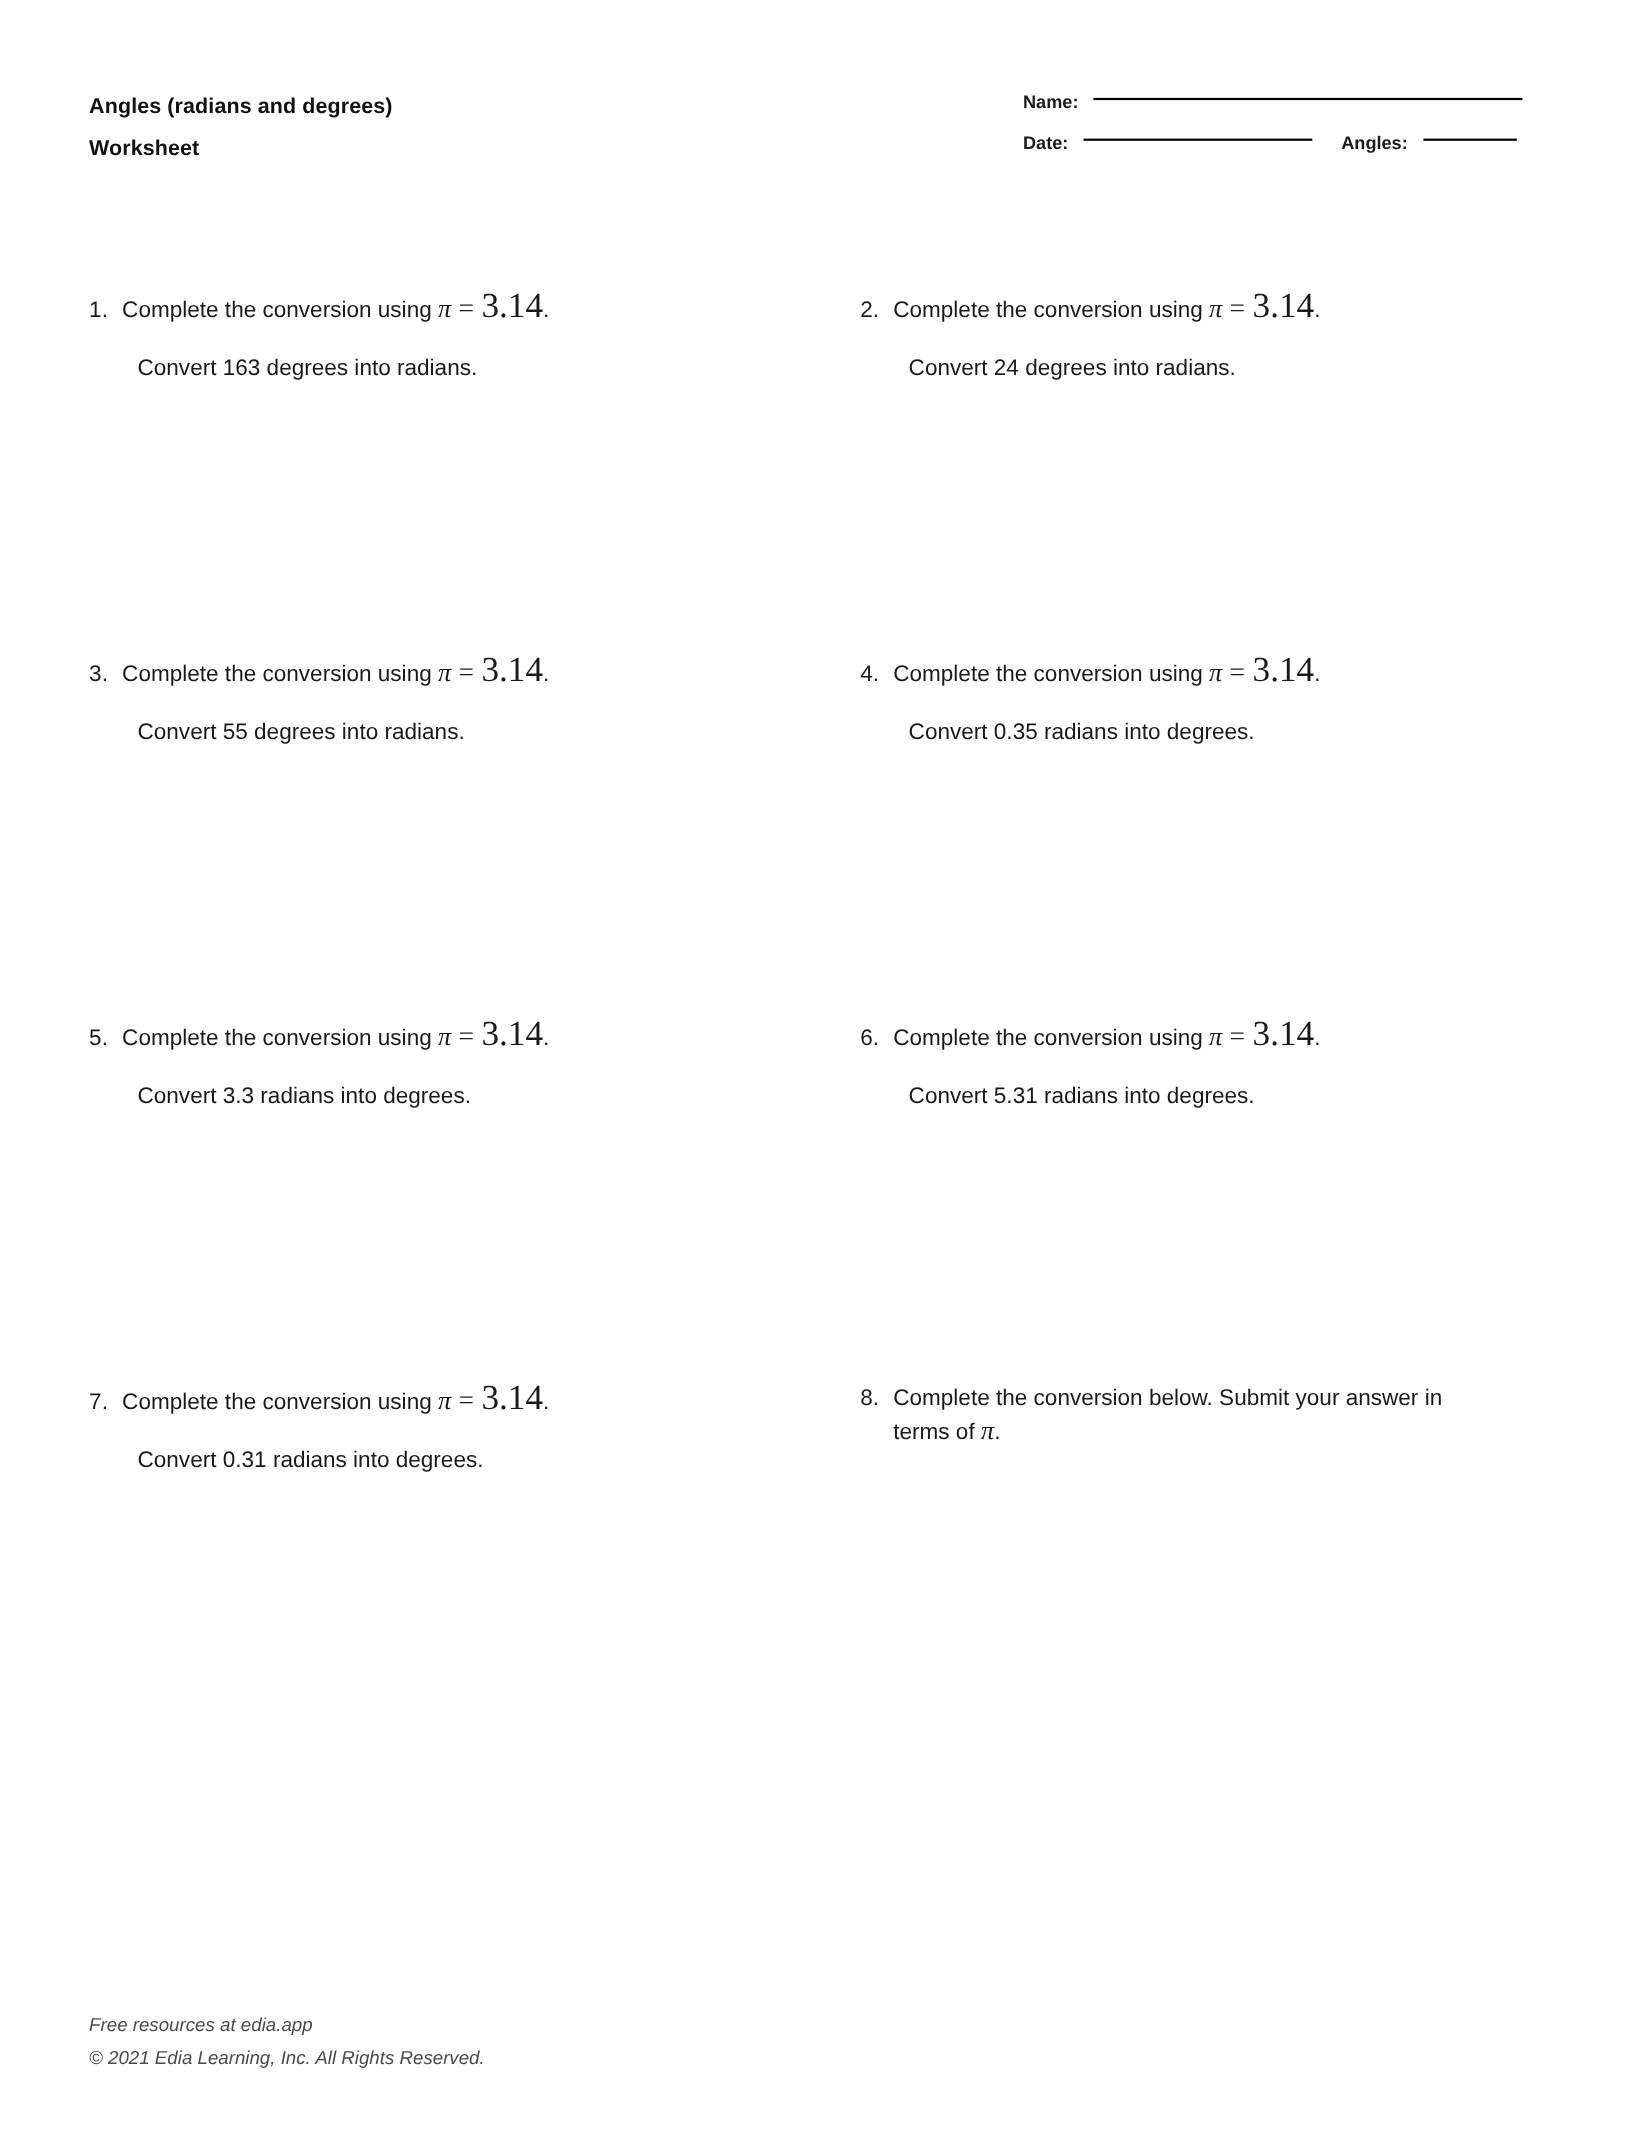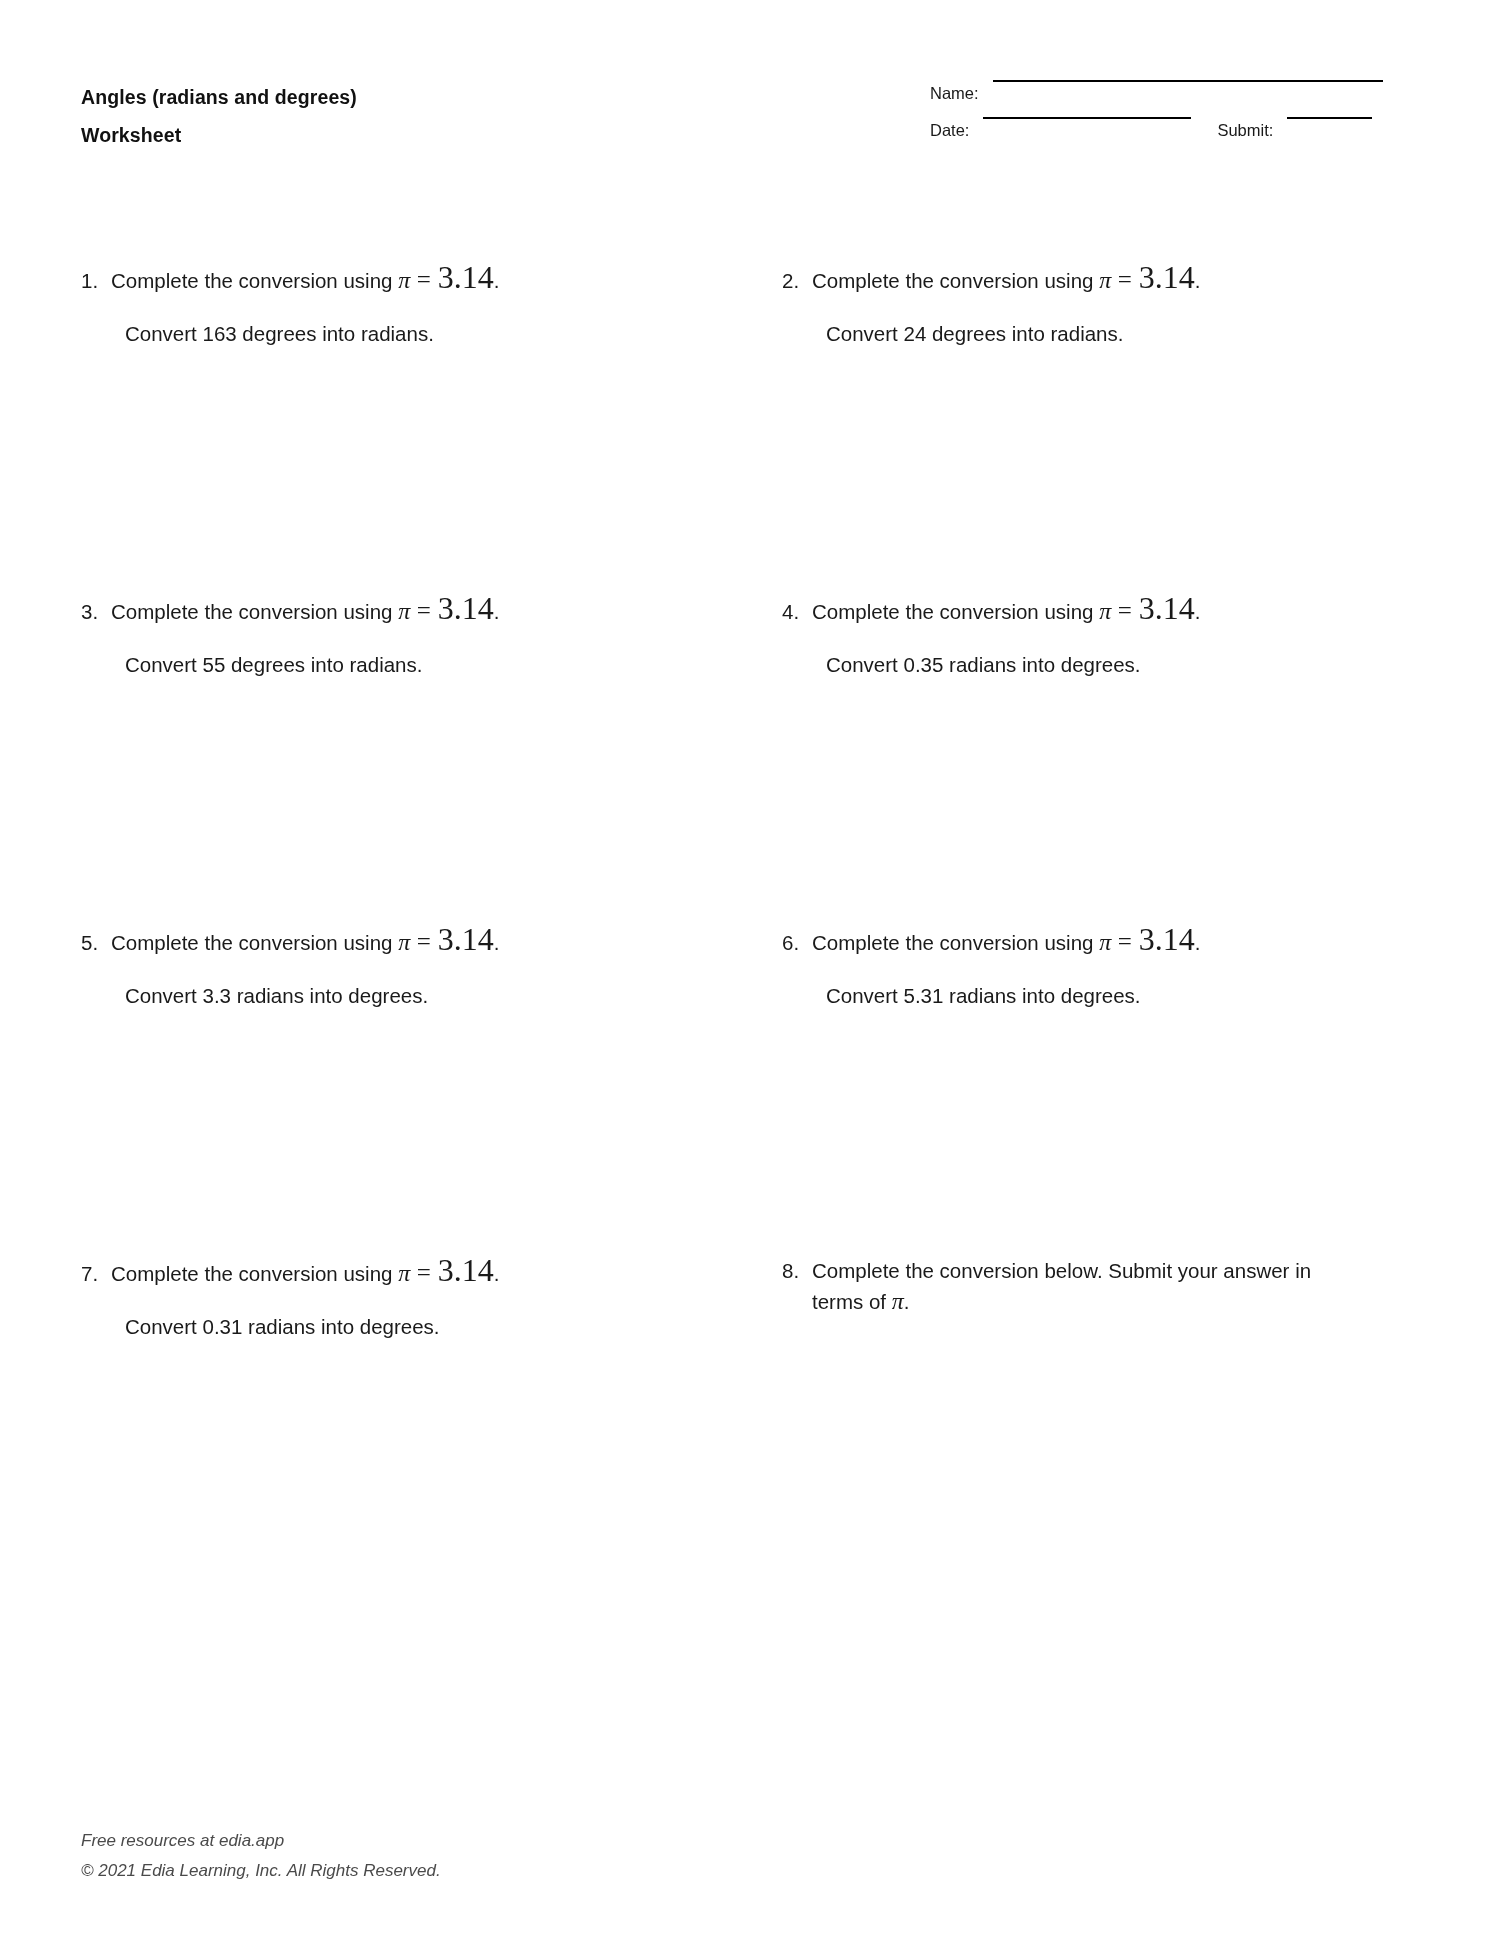--- a/index.html
+++ b/index.html
@@ -48,22 +48,23 @@
   .meta-block {
     position: absolute;
     left: 930px;
     top: 6px;
     width: 470px;
     font-size: 16.5px;
     color: #1a1a1a;
   }
   .meta-row {
     display: flex;
-    align-items: flex-start;
+    align-items: center;
     white-space: nowrap;
+    font-weight: bold;
   }
   .meta-row.first { margin-bottom: 18px; }
   .meta-label { font-size: 16.5px; }
   .rule {
     display: inline-block;
     border-bottom: 2px solid #000;
     height: 0;
     position: relative;
     top: -4px;
   }
@@ -157,21 +158,21 @@
     </div>
 
     <div class="meta-block">
       <div class="meta-row first">
         <span class="meta-label">Name:</span>
         <span class="rule rule-name"></span>
       </div>
       <div class="meta-row">
         <span class="meta-label">Date:</span>
         <span class="rule rule-date"></span>
-        <span class="meta-label label-period">Submit:</span>
+        <span class="meta-label label-period">Angles:</span>
         <span class="rule rule-period"></span>
       </div>
     </div>
   </div>
 
   <div class="problems">
 
     <div class="row">
       <div class="cell left">
         <div class="prompt">

